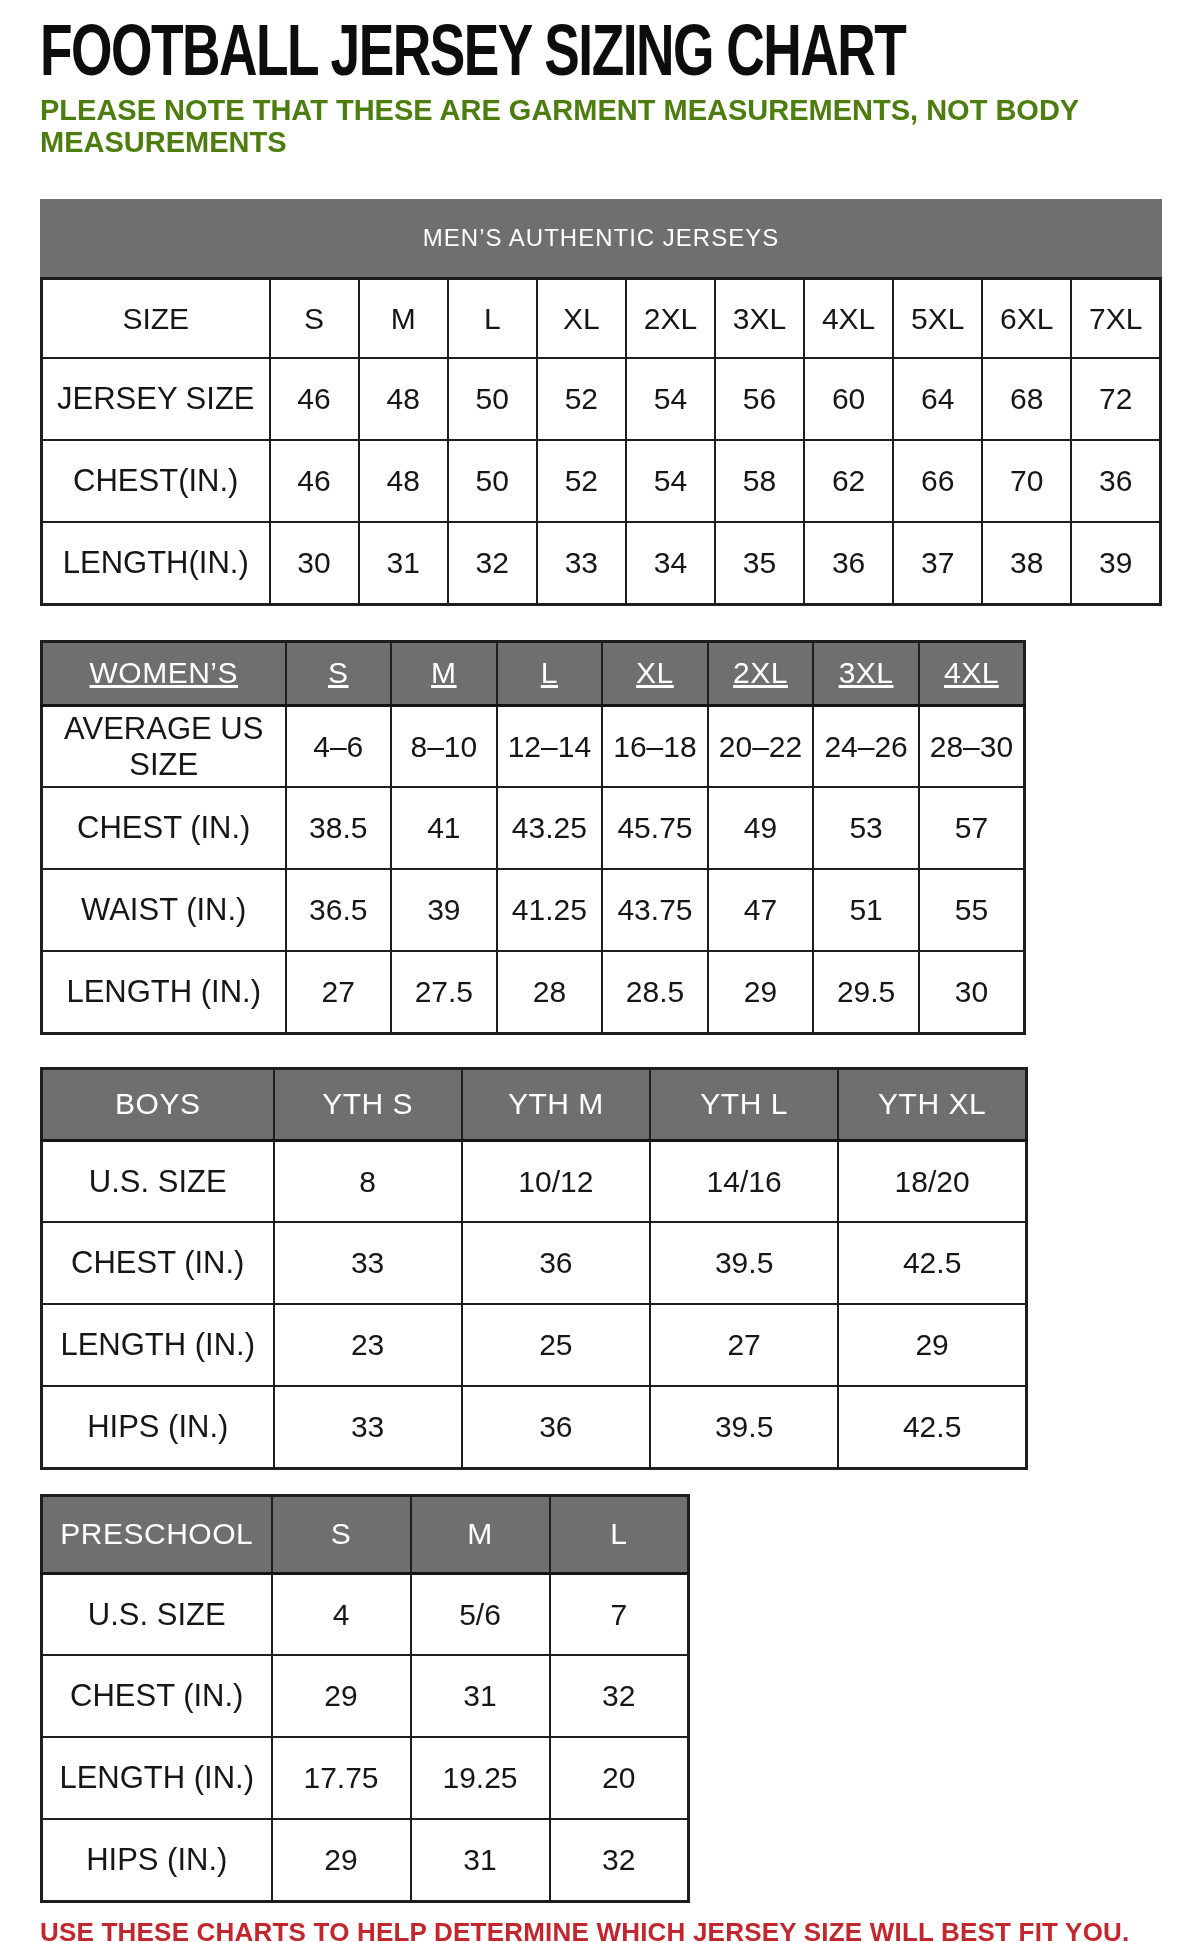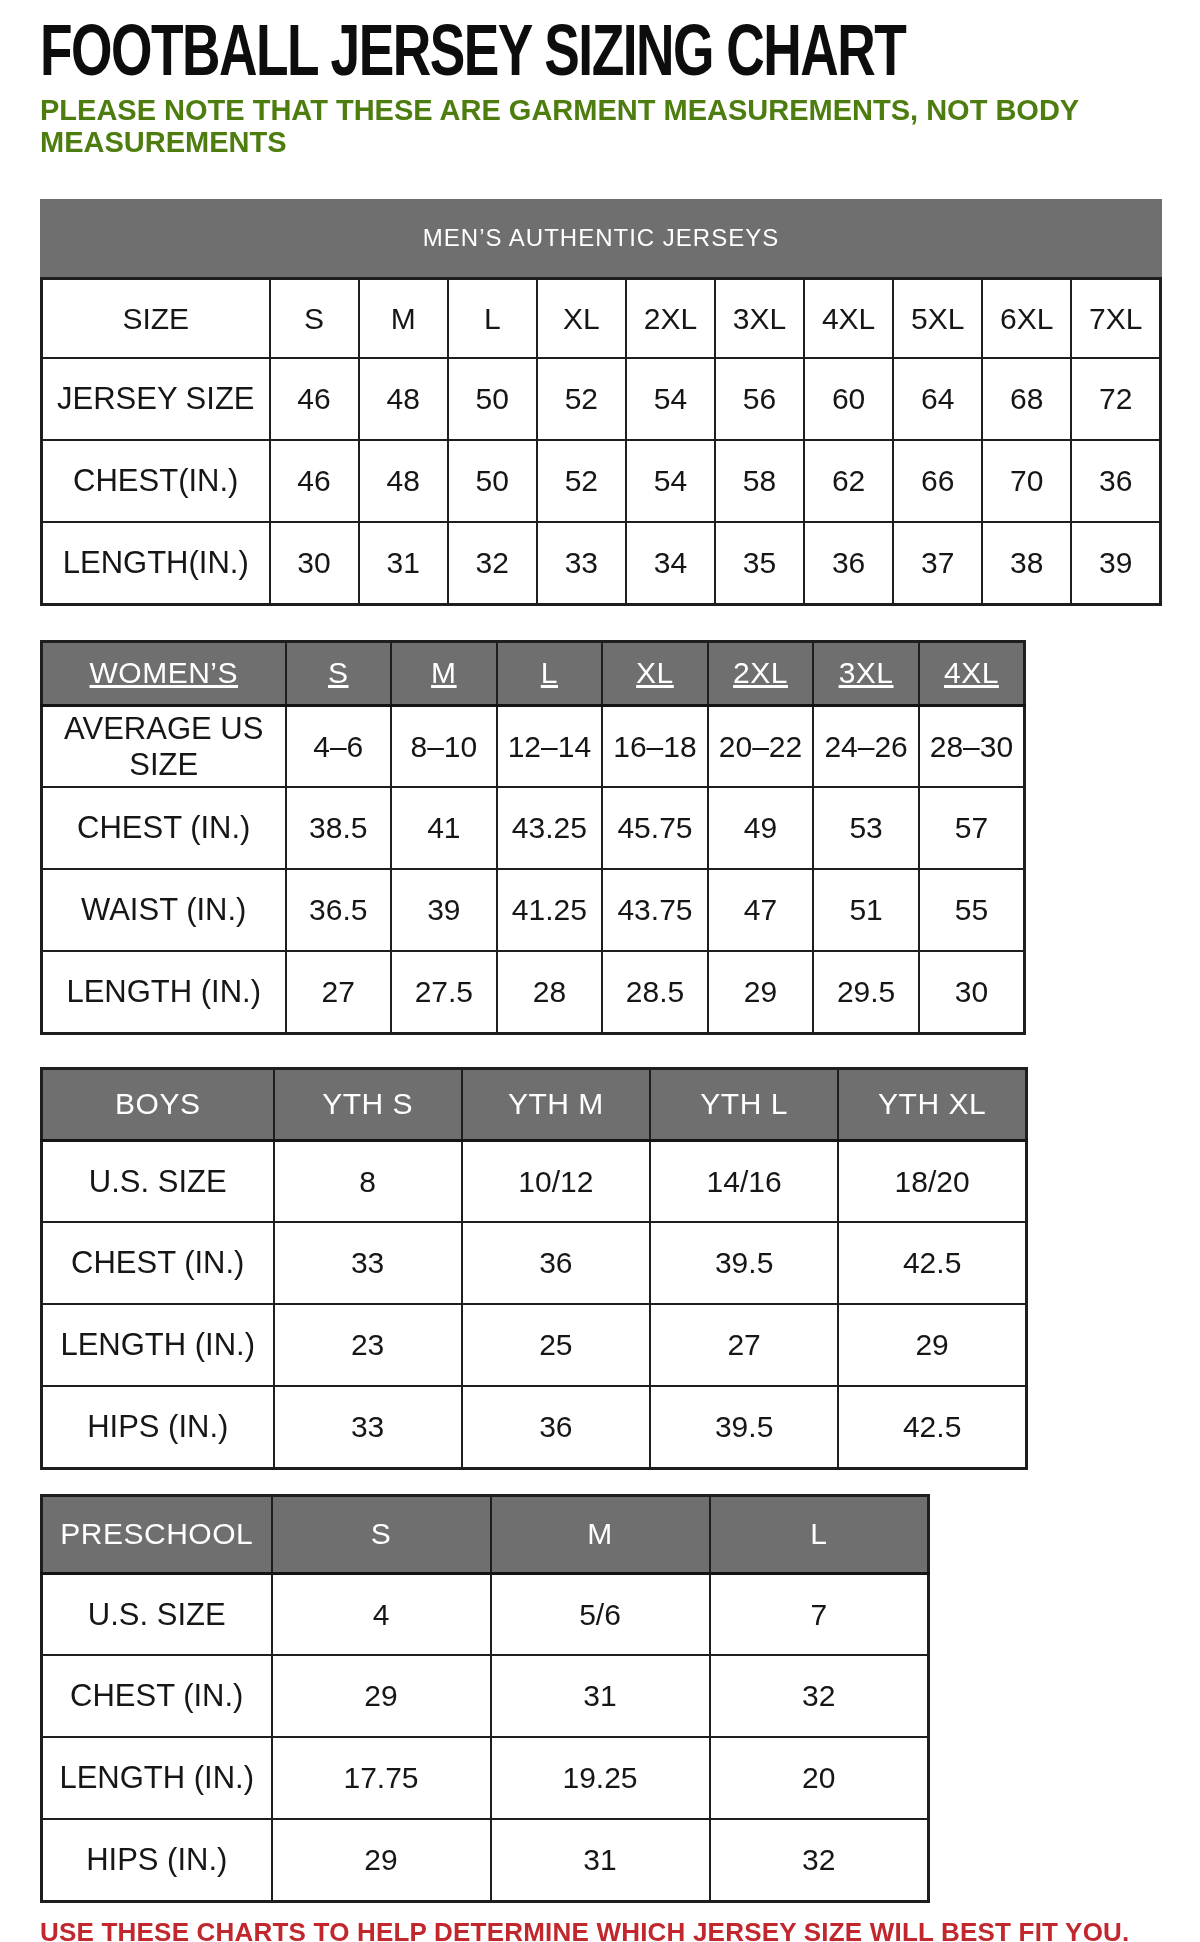--- a/index.html
+++ b/index.html
@@ -79,21 +79,21 @@
   .tbl-mens thead th { height:80px; }
 
   .tbl-womens { width:986px; }
   .tbl-womens th.label-col { width:244px; }
   .tbl-womens thead th { height:64px;text-decoration:underline; }
 
   .tbl-boys { width:988px; }
   .tbl-boys th.label-col { width:232px; }
   .tbl-boys thead th { height:72px; }
 
-  .tbl-preschool { width:890px; }
+  .tbl-preschool { width:650px; }
   .tbl-preschool th.label-col { width:230px; }
   .tbl-preschool thead th { height:78px; }
 
   .footer-note {
     margin-top:14px;
     width:1140px;
     color:#c1272d;
     font-size:26px;
     font-weight:700;
     letter-spacing:0.2px;

